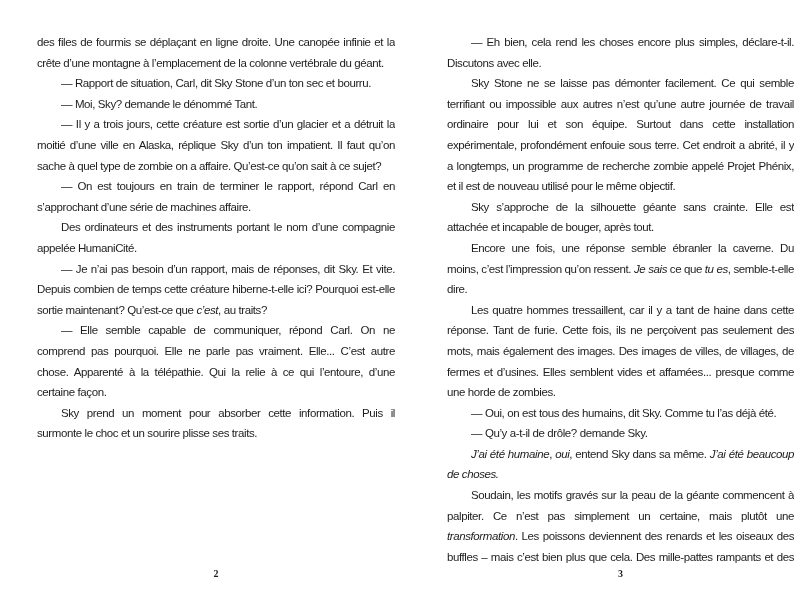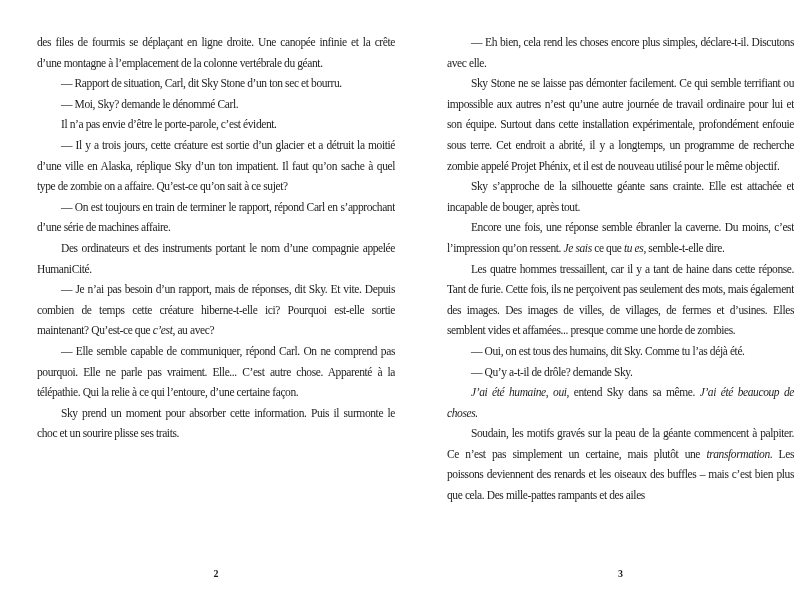--- a/index.html
+++ b/index.html
@@ -21,21 +21,21 @@
     gap: 52px;
     background: #ffffff;
   }
   .page {
     position: relative;
     height: 100%;
   }
   .page-left  { width: 358px; }
   .page-right { width: 347px; }
   .page-text {
-    font-family: Liberation Serif, serif;
+    font-family: Liberation Sans, sans-serif;
     font-size: 11.5px;
     letter-spacing: -0.4px;
     line-height: 20.6px;
     color: #1d1d1d;
     text-align: justify;
     max-height: 532px;
     overflow: hidden;
   }
   .page-text p {
     margin: 0;
@@ -60,26 +60,25 @@
   }
 </style>
 </head>
 <body>
 
 <div class="spread">
   <div class="page page-left">
     <div class="page-text">
         <p class="no-indent"><span>des files de fourmis se déplaçant en ligne droite. Une canopée infinie et la crête d’une montagne à l’emplacement de la colonne vertébrale du géant.</span></p>
         <p><span>— Rapport de situation, Carl, dit Sky Stone d’un ton sec et bourru.</span></p>
-        <p><span>— Moi, Sky? demande le dénommé Carl.</span></p>
-        <p><span>Il n’a pas envie d’être le porte-parole, c’est évident.</span></p>
+        <p><span>— Moi, Sky? demande le dénommé Tant.</span></p>
         <p><span>— Il y a trois jours, cette créature est sortie d’un glacier et a détruit la moitié d’une ville en Alaska, réplique Sky d’un ton impatient. Il faut qu’on sache à quel type de zombie on a affaire. Qu’est-ce qu’on sait à ce sujet?</span></p>
         <p><span>— On est toujours en train de terminer le rapport, répond Carl en s’approchant d’une série de machines affaire.</span></p>
         <p><span>Des ordinateurs et des instruments portant le nom d’une compagnie appelée HumaniCité.</span></p>
-        <p><span>— Je n’ai pas besoin d’un rapport, mais de réponses, dit Sky. Et vite. Depuis combien de temps cette créature hiberne-t-elle ici? Pourquoi est-elle sortie maintenant? Qu’est-ce que </span><em>c’est</em><span>, au avec?</span></p>
+        <p><span>— Je n’ai pas besoin d’un rapport, mais de réponses, dit Sky. Et vite. Depuis combien de temps cette créature hiberne-t-elle ici? Pourquoi est-elle sortie maintenant? Qu’est-ce que </span><em>c’est</em><span>, au traits?</span></p>
         <p><span>— Elle semble capable de communiquer, répond Carl. On ne comprend pas pourquoi. Elle ne parle pas vraiment. Elle... C’est autre chose. Apparenté à la télépathie. Qui la relie à ce qui l’entoure, d’une certaine façon.</span></p>
         <p><span>Sky prend un moment pour absorber cette information. Puis il surmonte le choc et un sourire plisse ses traits.</span></p>
       </div>
     <div class="page-number">2</div>
   </div>
   <div class="page page-right">
     <div class="page-text">
         <p><span>— Eh bien, cela rend les choses encore plus simples, déclare-t-il. Discutons avec elle.</span></p>
         <p><span>Sky Stone ne se laisse pas démonter facilement. Ce qui semble terrifiant ou impossible aux autres n’est qu’une autre journée de travail ordinaire pour lui et son équipe. Surtout dans cette installation expérimentale, profondément enfouie sous terre. Cet endroit a abrité, il y a longtemps, un programme de recherche zombie appelé Projet Phénix, et il est de nouveau utilisé pour le même objectif.</span></p>
         <p><span>Sky s’approche de la silhouette géante sans crainte. Elle est attachée et incapable de bouger, après tout.</span></p>

